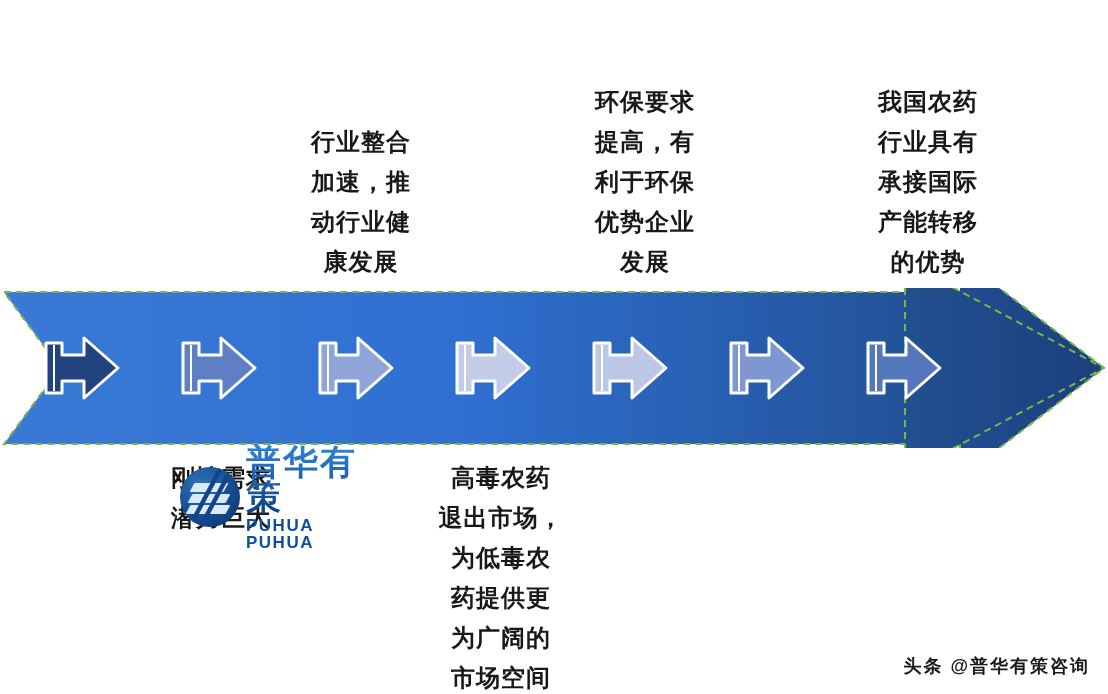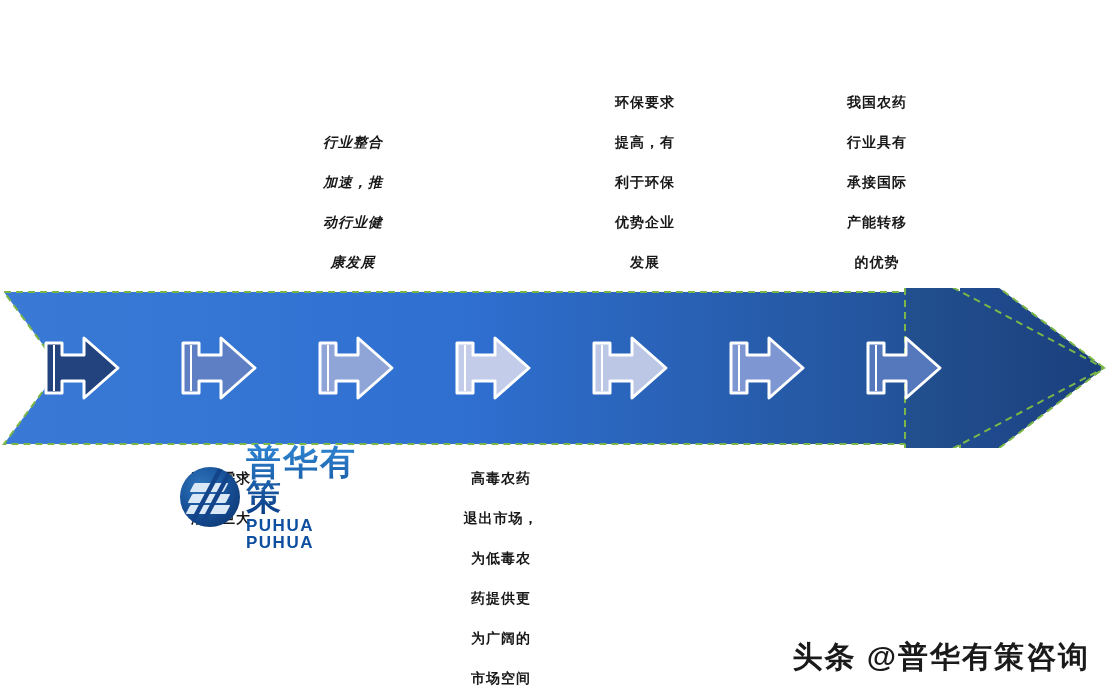--- a/index.html
+++ b/index.html
@@ -14,35 +14,35 @@
 
   
   .band-wrap{position:absolute;left:0;top:288px;width:1108px;height:160px;}
   .band-svg{position:absolute;left:0;top:0;}
 
   
   .blk{
     position:absolute;
     color:#181818;
     font-weight:bold;
-    font-size:14px;
+    font-size:24px;
     line-height:40px;
     text-align:center;
     letter-spacing:1px;
     white-space:pre-line;
     font-family:"Liberation Sans","DejaVu Sans",sans-serif;
   }
   .blk.top{ }
   .blk.bot{ }
 
   
   #t1{left:6px;  top:160px; width:146px;}
-  #t2{left:280px;top:122px; width:146px;font-style:italic;}
+  #t2{left:288px;top:122px; width:146px;}
   #t3{left:572px;top:82px;  width:146px;}
-  #t4{left:804px;top:82px;  width:146px;}
+  #t4{left:855px;top:82px;  width:146px;}
 
   
   #b1{left:148px;top:458px; width:146px;}
   #b2{left:428px;top:458px; width:146px;}
   #b3{left:710px;top:458px; width:146px;}
 
   
   .wm-logo{
     position:absolute;left:180px;top:466px;width:205px;height:62px;
     display:flex;align-items:center;
@@ -75,21 +75,21 @@
   }
   .wm-en{
     margin-top:3px;font-size:17px;font-weight:bold;letter-spacing:1.5px;
     color:#0e4fa0;
     font-family:"Liberation Sans","DejaVu Sans",sans-serif;
   }
 
   
   .credit{
     position:absolute;right:18px;bottom:16px;
-    font-size:30px;font-weight:bold;color:#1a1a1a;
+    font-size:18px;font-weight:bold;color:#1a1a1a;
     letter-spacing:2px;
     font-family:"Liberation Sans","DejaVu Sans",sans-serif;
   }
 </style>
 </head>
 <body>
 
 <div id="stage">
 
   <div class="band-wrap">

